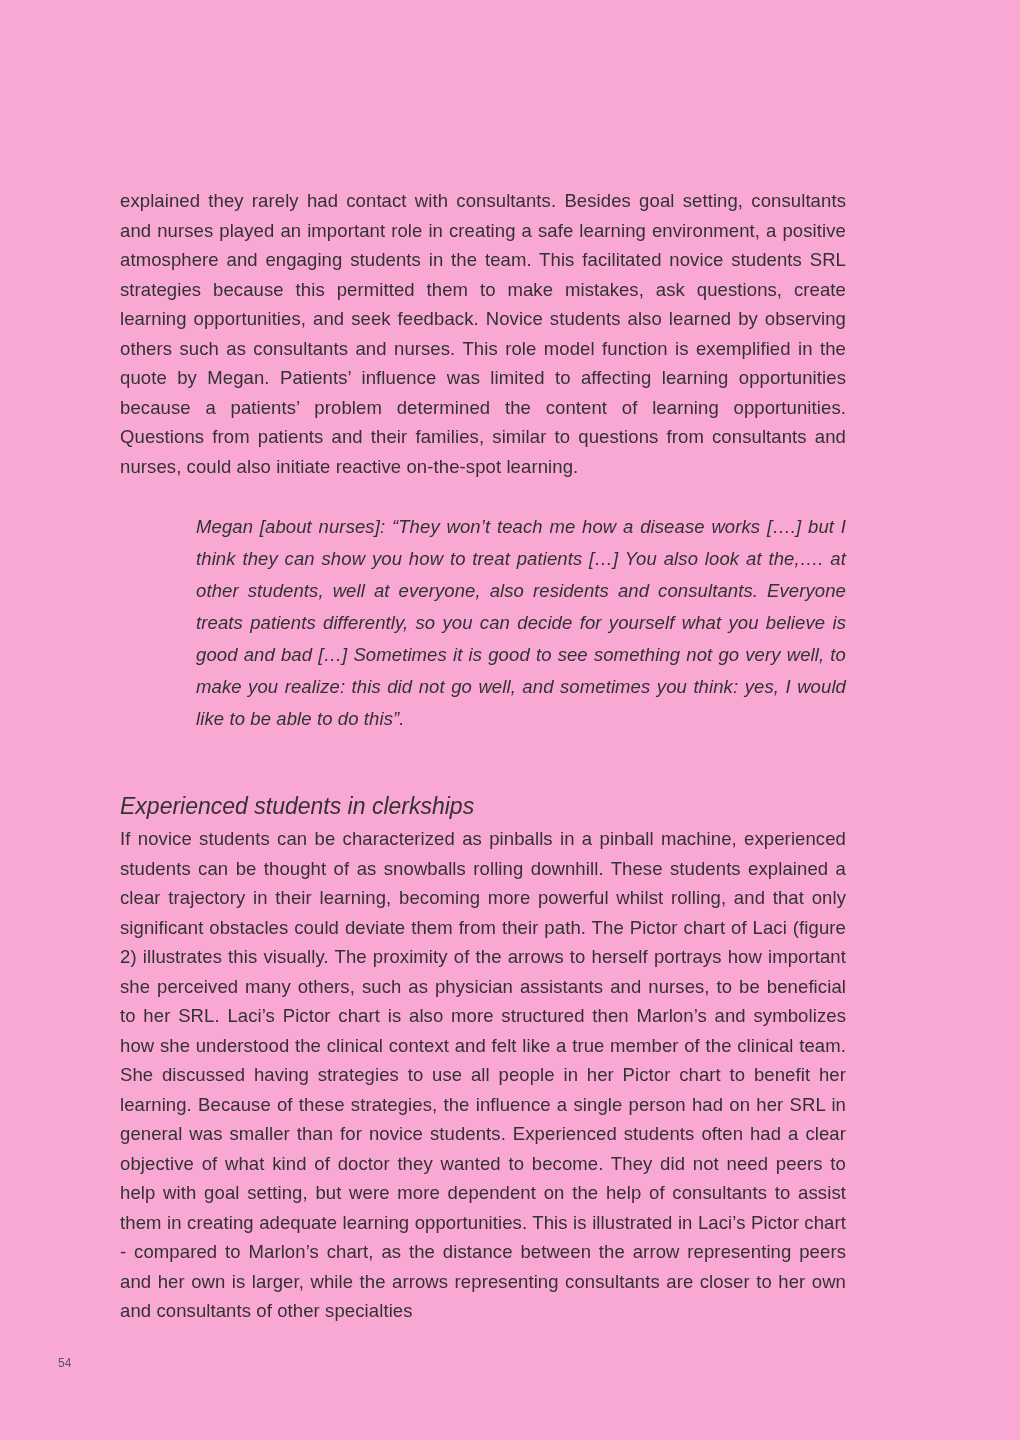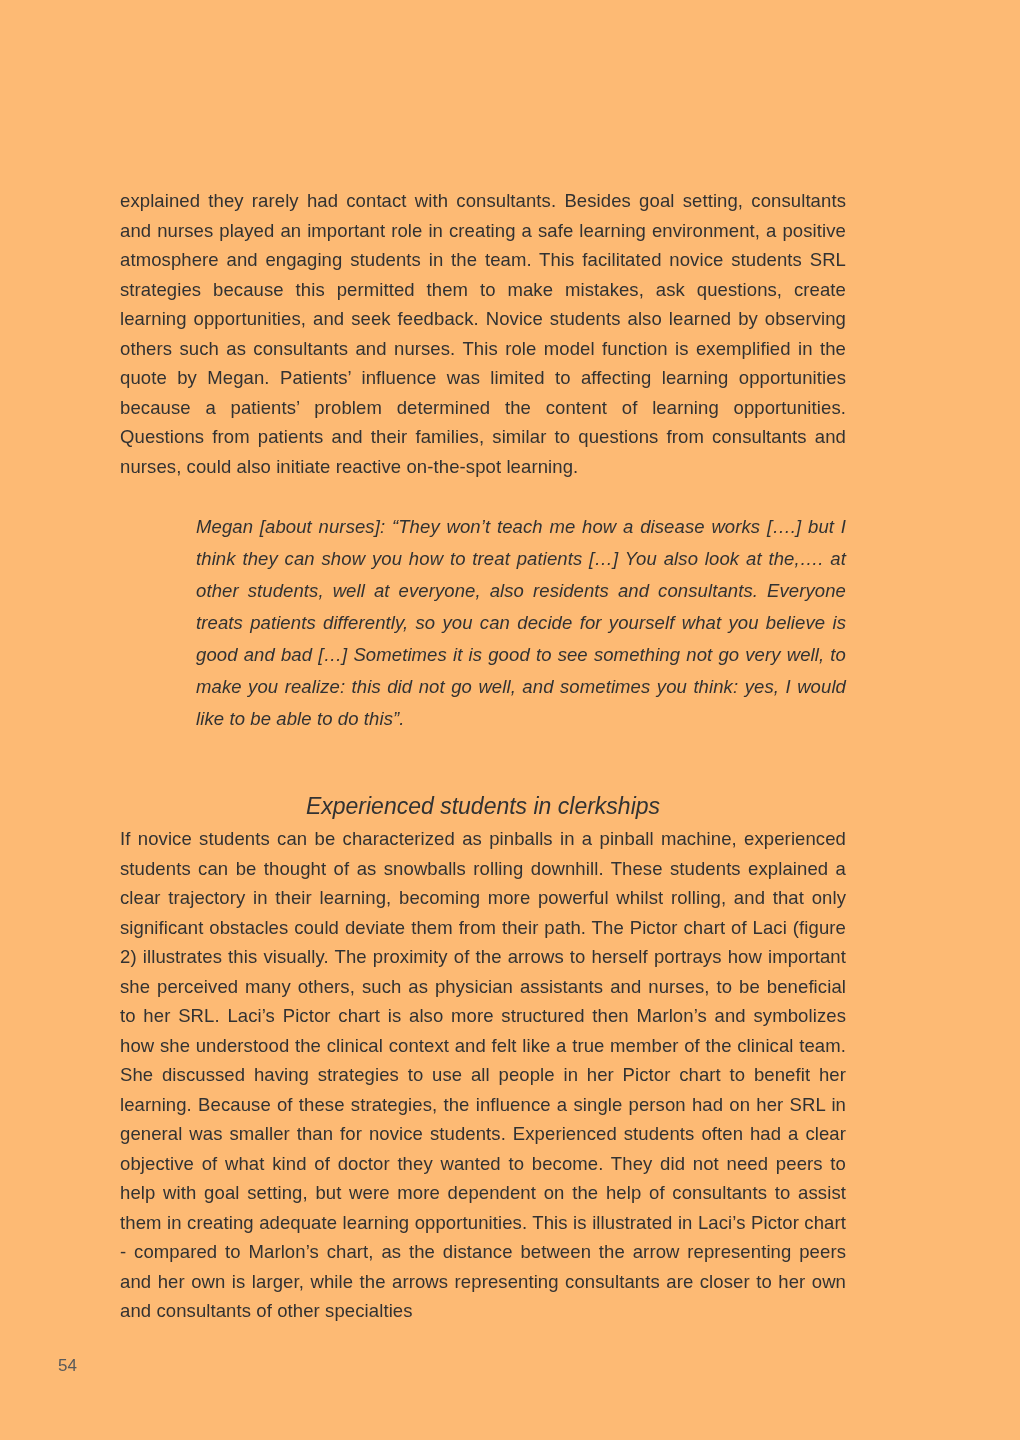--- a/index.html
+++ b/index.html
@@ -11,21 +11,21 @@
     width: 1020px;
     height: 1440px;
     font-family: "Liberation Sans", sans-serif;
     color: #323232;
     -webkit-font-smoothing: antialiased;
   }
   .page {
     position: relative;
     width: 1020px;
     height: 1440px;
-    background: #fdba74;
+    background: #f9a8d4;
     overflow: hidden;
   }
   .content {
     position: absolute;
     left: 120px;
     top: 186px;
     width: 726px;
   }
   .body-text {
     margin: 0;
@@ -42,27 +42,26 @@
     text-align: justify;
     letter-spacing: 0.1px;
   }
   .section-heading {
     margin: 56px 0 3px 0;
     font-size: 23px;
     line-height: 30px;
     font-style: italic;
     font-weight: normal;
     color: #323232;
-    text-align: center;
   }
   .page-number {
     position: absolute;
     left: 58px;
     top: 1356px;
-    font-size: 17px;
+    font-size: 12px;
     color: #595959;
   }
 </style>
 </head>
 <body>
 
 <div class="page">
 
   <div class="content">
 

